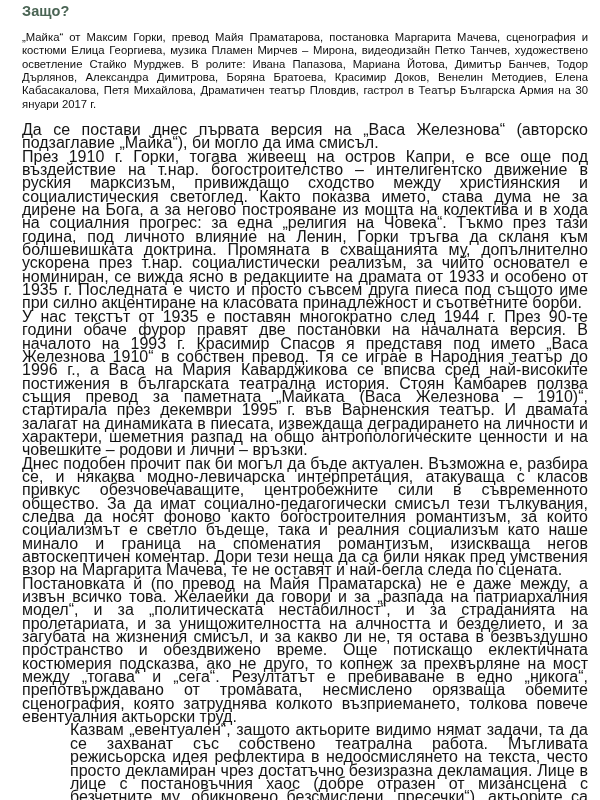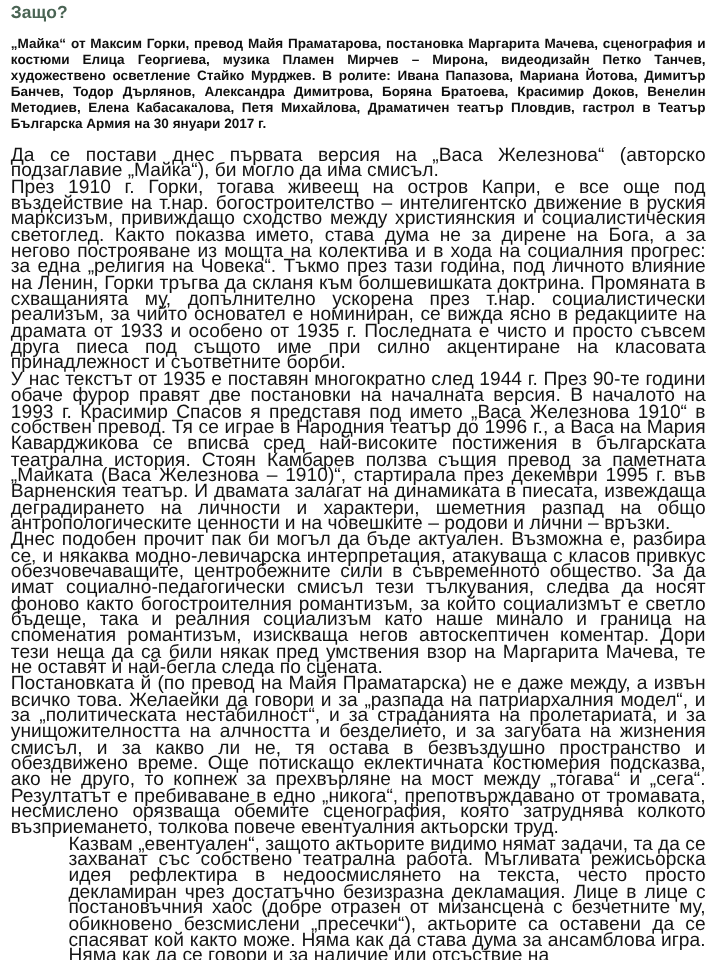--- a/index.html
+++ b/index.html
@@ -14,36 +14,36 @@
     overflow: hidden;
     font-family: "Liberation Sans", "DejaVu Sans", sans-serif;
     color: #141414;
     -webkit-font-smoothing: antialiased;
   }
 
   .page {
     box-sizing: border-box;
     width: 600px;
     height: 800px;
-    padding: 4px 12px 0 9px;
+    padding: 4px 12px 0 22px;
     overflow: hidden;
   }
 
   .doc-title {
     font-size: 14.5px;
     font-weight: bold;
     color: #4a6454;
     letter-spacing: 0.1px;
     margin: 0 0 11px 0;
     line-height: 1.1;
   }
 
   .credits {
     font-size: 11.3px;
-    font-weight: bold;
+    font-weight: normal;
     line-height: 13.35px;
     text-align: justify;
     text-justify: inter-word;
     margin: 0 0 12px 0;
     color: #0f0f0f;
     letter-spacing: 0.01px;
   }
 
   .body-block {
     font-size: 16px;

